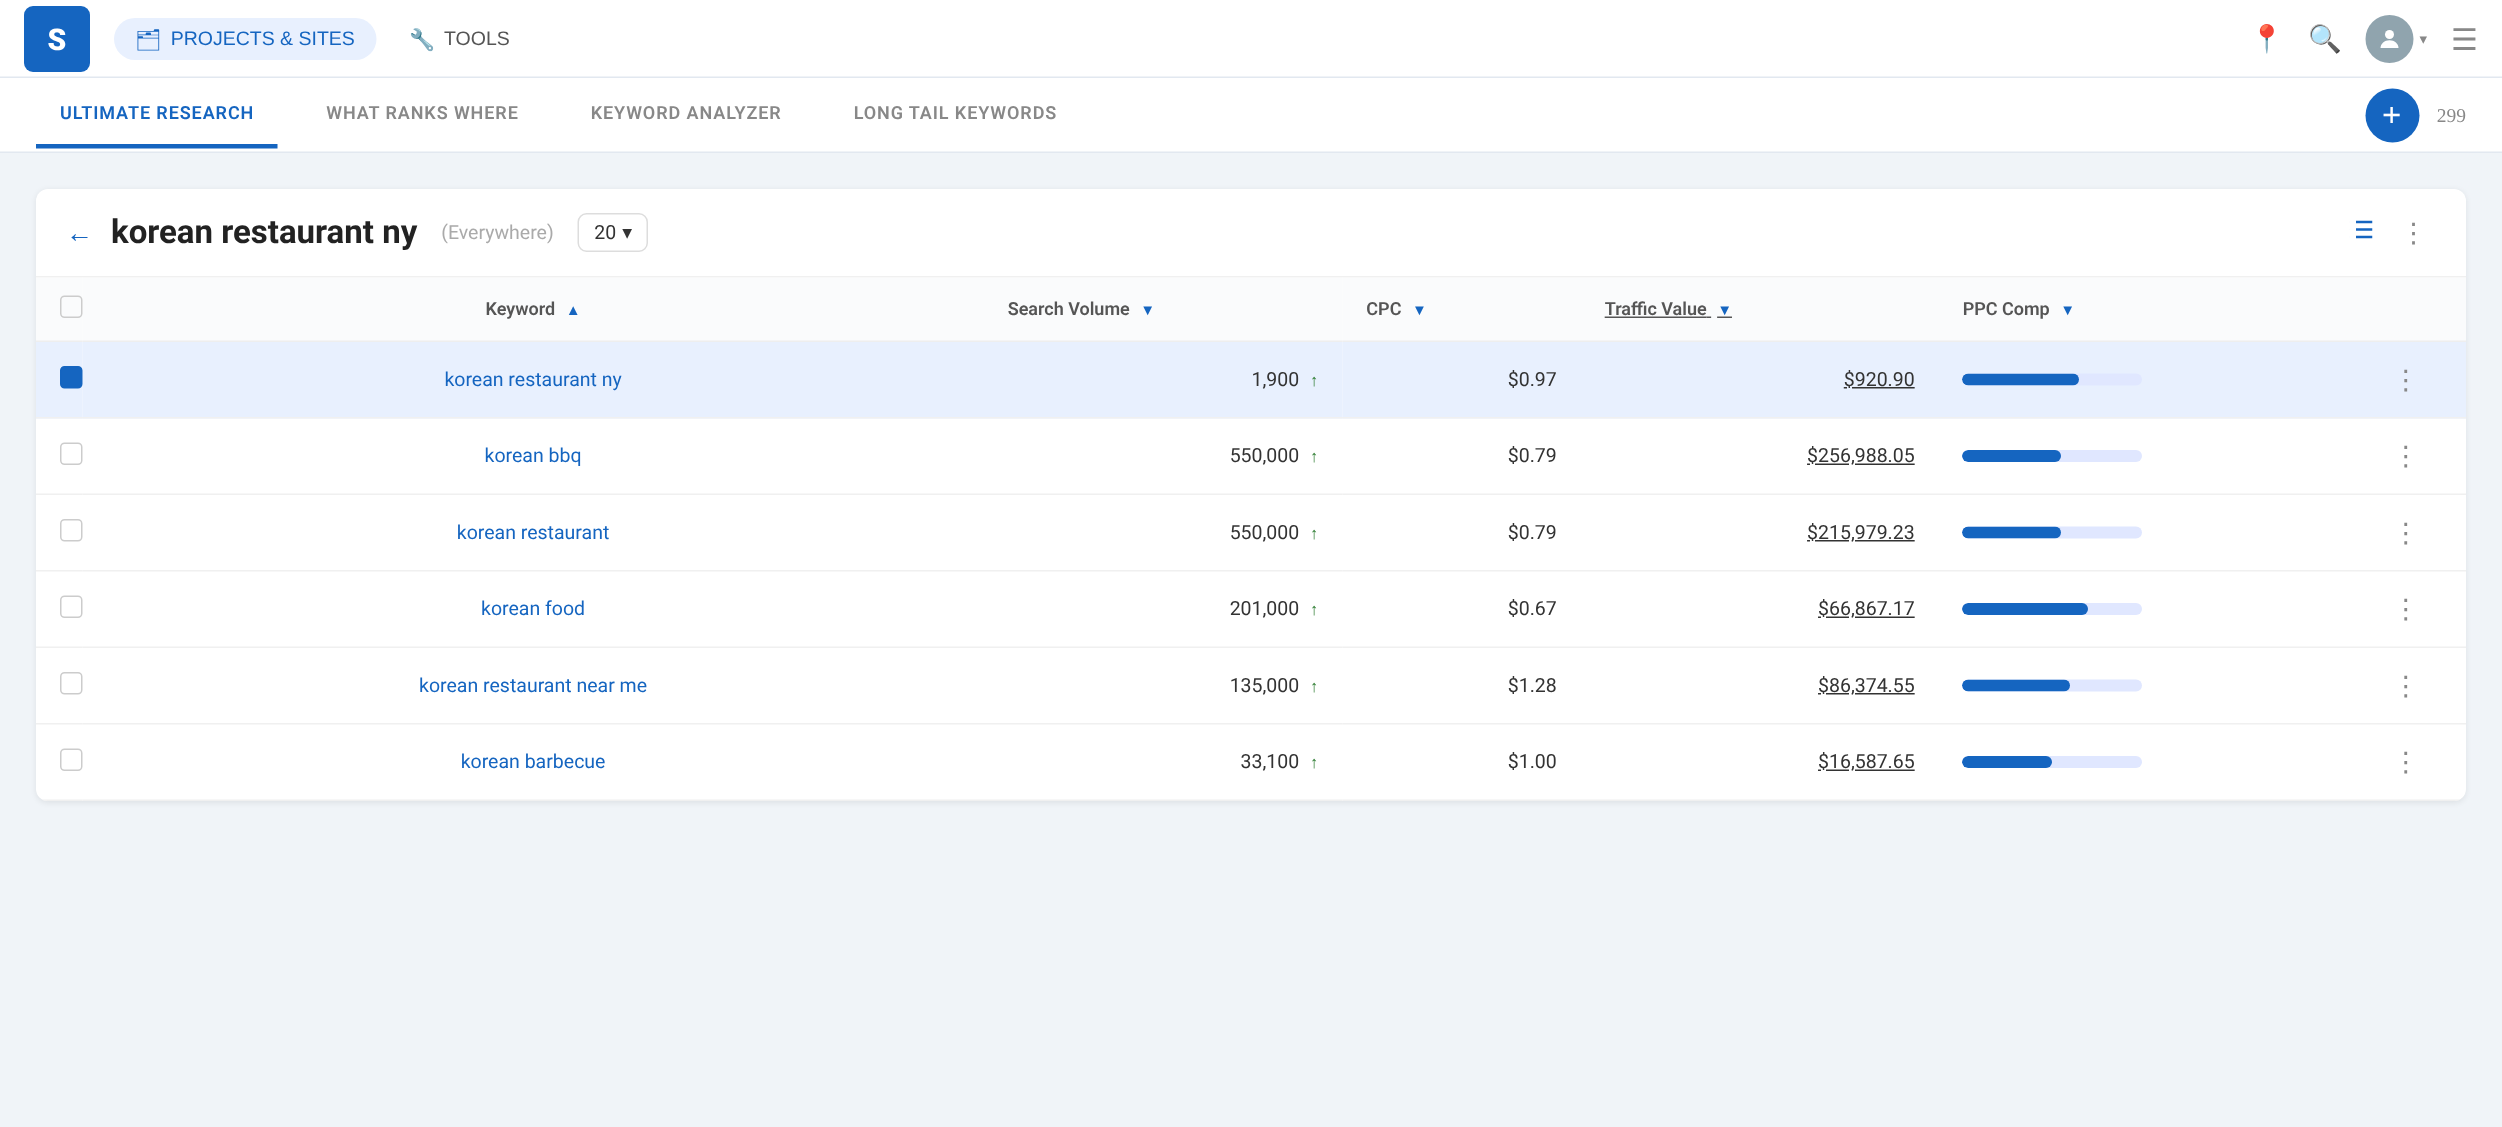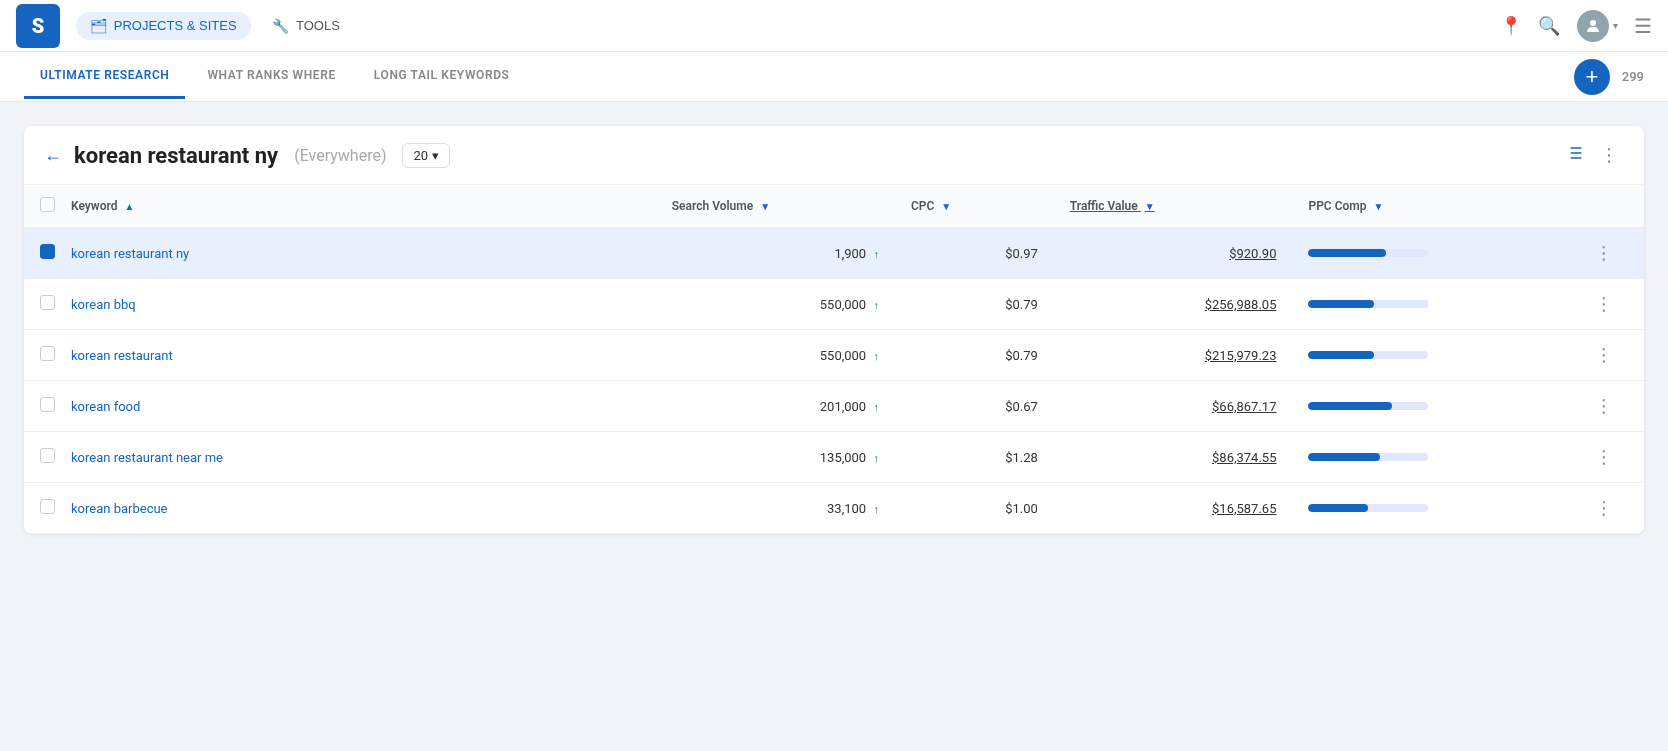--- a/index.html
+++ b/index.html
@@ -31,50 +31,50 @@
     .avatar { width: 32px; height: 32px; border-radius: 50%; background: #90a4ae; display: flex; align-items: center; justify-content: center; color: #fff; font-size: 16px; }
     .chevron-down { font-size: 10px; color: #888; }
     .menu-icon { font-size: 20px; color: #888; cursor: pointer; }
 
     
     .sub-nav {
       background: #fff; border-bottom: 1px solid #e2e8f0;
       display: flex; align-items: center; padding: 0 24px; height: 50px;
       position: relative;
     }
-    .sub-nav-tabs { display: flex; gap: 6px; flex: 1; text-align: right; }
+    .sub-nav-tabs { display: flex; gap: 16px; flex: 1; text-align: right; }
     .sub-tab {
       padding: 14px 16px; font-size: 12px; font-weight: 600; letter-spacing: 0.05em;
       color: #888; cursor: pointer; text-transform: uppercase; border-bottom: 3px solid transparent;
       white-space: nowrap;
     }
     .sub-tab.active { color: #1565c0; border-bottom: 3px solid #1565c0; }
     .sub-tab-right { display: flex; align-items: center; gap: 12px; }
     .add-btn {
       width: 36px; height: 36px; border-radius: 50%; background: #1565c0;
       color: #fff; font-size: 22px; border: none; cursor: pointer;
       display: flex; align-items: center; justify-content: center;
     }
-    .count-badge { font-size: 13px; color: #888; font-weight: 500; }
+    .count-badge { font-size: 13px; color: #888; font-weight: 500; font-family: Liberation Serif, serif; }
 
     
     .main-content { padding: 24px 24px; }
     .card {
       background: #fff; border-radius: 8px; box-shadow: 0 1px 4px rgba(0,0,0,0.08);
       overflow: hidden;
     }
 
     
     .card-header {
       display: flex; align-items: center; padding: 16px 20px; gap: 12px;
       border-bottom: 1px solid #f0f0f0;
     }
     .back-btn { background: none; border: none; cursor: pointer; color: #1565c0; font-size: 18px; }
     .search-title { font-size: 22px; font-weight: 700; color: #222; }
-    .location-tag { color: #aaa; font-size: 16px; font-weight: 400; margin-left: 4px; }
+    .location-tag { color: #aaa; font-size: 13px; font-weight: 400; margin-left: 4px; }
     .count-select {
       display: flex; align-items: center; gap: 4px; margin-left: 4px;
       border: 1px solid #ddd; border-radius: 6px; padding: 4px 10px;
       font-size: 13px; cursor: pointer; background: #fff; color: #333;
     }
     .card-header-actions { margin-left: auto; display: flex; gap: 10px; align-items: center; }
     .filter-icon-btn { background: none; border: none; cursor: pointer; color: #1565c0; font-size: 18px; }
 
     
     .table-wrap { overflow: auto; }
@@ -92,21 +92,21 @@
     tr.selected-row { background: #e8f0fe; }
     .kw-link { color: #1565c0; text-decoration: none; cursor: pointer; }
     .trend-up { color: #2e7d32; font-size: 11px; margin-left: 4px; }
     .ppc-bar-wrap { display: flex; align-items: center; width: 120px; }
     .ppc-bar-outer { height: 8px; background: #e0e7ff; border-radius: 4px; flex: 1; overflow: hidden; }
     .ppc-bar-inner { height: 100%; background: #1565c0; border-radius: 4px; }
     .more-btn { background: none; border: none; cursor: pointer; color: #888; font-size: 18px; padding: 2px 6px; }
     .cb { width: 15px; height: 15px; border: 1px solid #ccc; border-radius: 3px; cursor: pointer; display: inline-block; }
     .th-cb { width: 15px; height: 15px; border: 1px solid #ccc; border-radius: 3px; cursor: pointer; display: inline-block; }
 
-    .col-keyword { width: 38%; }
+    .col-keyword { width: 38%; text-align: center; }
     .col-sv { width: 15%; text-align: right; }
     .col-cpc { width: 10%; text-align: right; }
     .col-tv { width: 15%; text-align: right; text-decoration: underline; }
     .col-ppc { width: 17%; }
     .col-actions { width: 5%; text-align: center; }
 
     th.col-sv, th.col-cpc, th.col-tv { text-align: left; }
     td.col-sv, td.col-cpc, td.col-tv { text-align: right; }
   </style>
 </head>
@@ -137,20 +137,21 @@
       <span class="chevron-down">▾</span>
     </div>
     <span class="menu-icon">☰</span>
   </div>
 </div>
 
 <div class="sub-nav">
   <div class="sub-nav-tabs">
     <div class="sub-tab active">ULTIMATE RESEARCH</div>
     <div class="sub-tab">WHAT RANKS WHERE</div>
+    <div class="sub-tab">KEYWORD ANALYZER</div>
     <div class="sub-tab">LONG TAIL KEYWORDS</div>
   </div>
   <div class="sub-tab-right">
     <button class="add-btn">+</button>
     <span class="count-badge">299</span>
   </div>
 </div>
 
 <div class="main-content">
   <div class="card">

